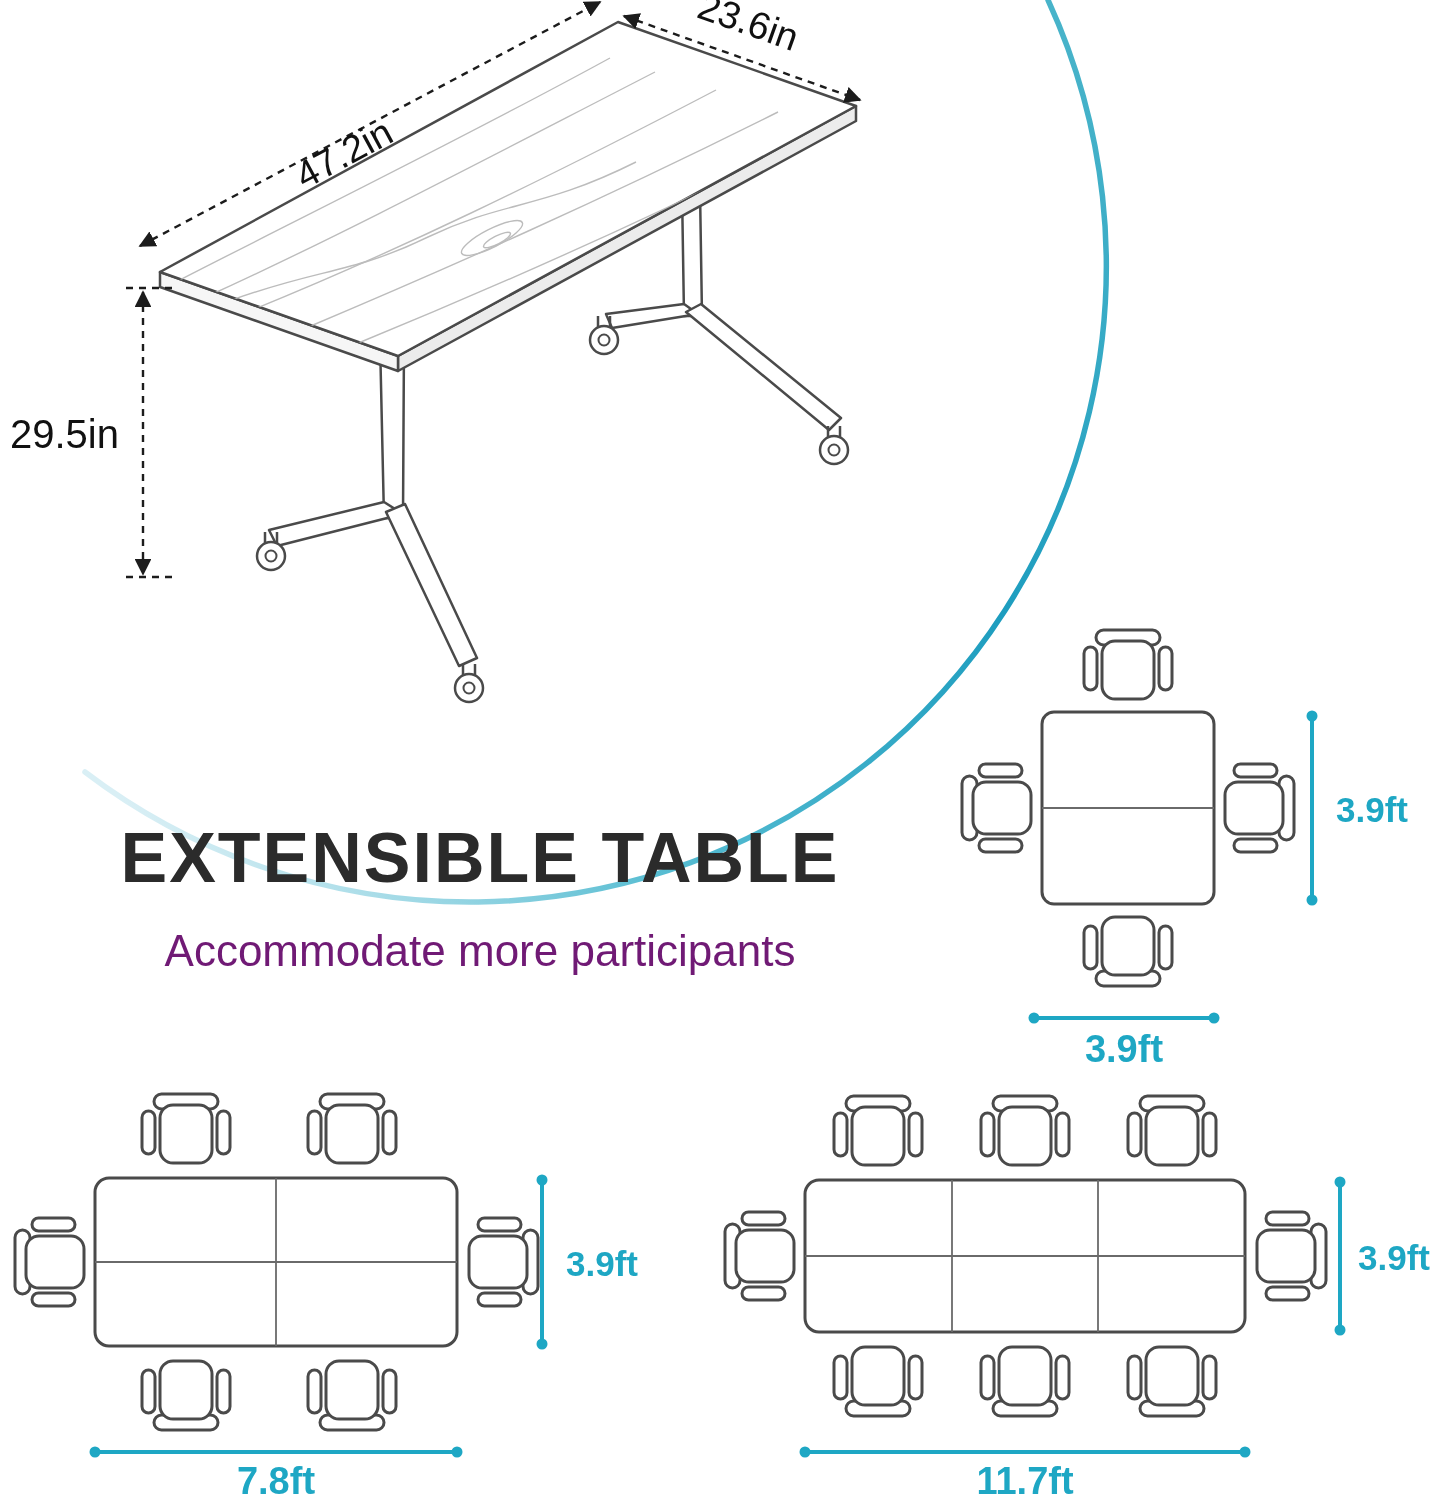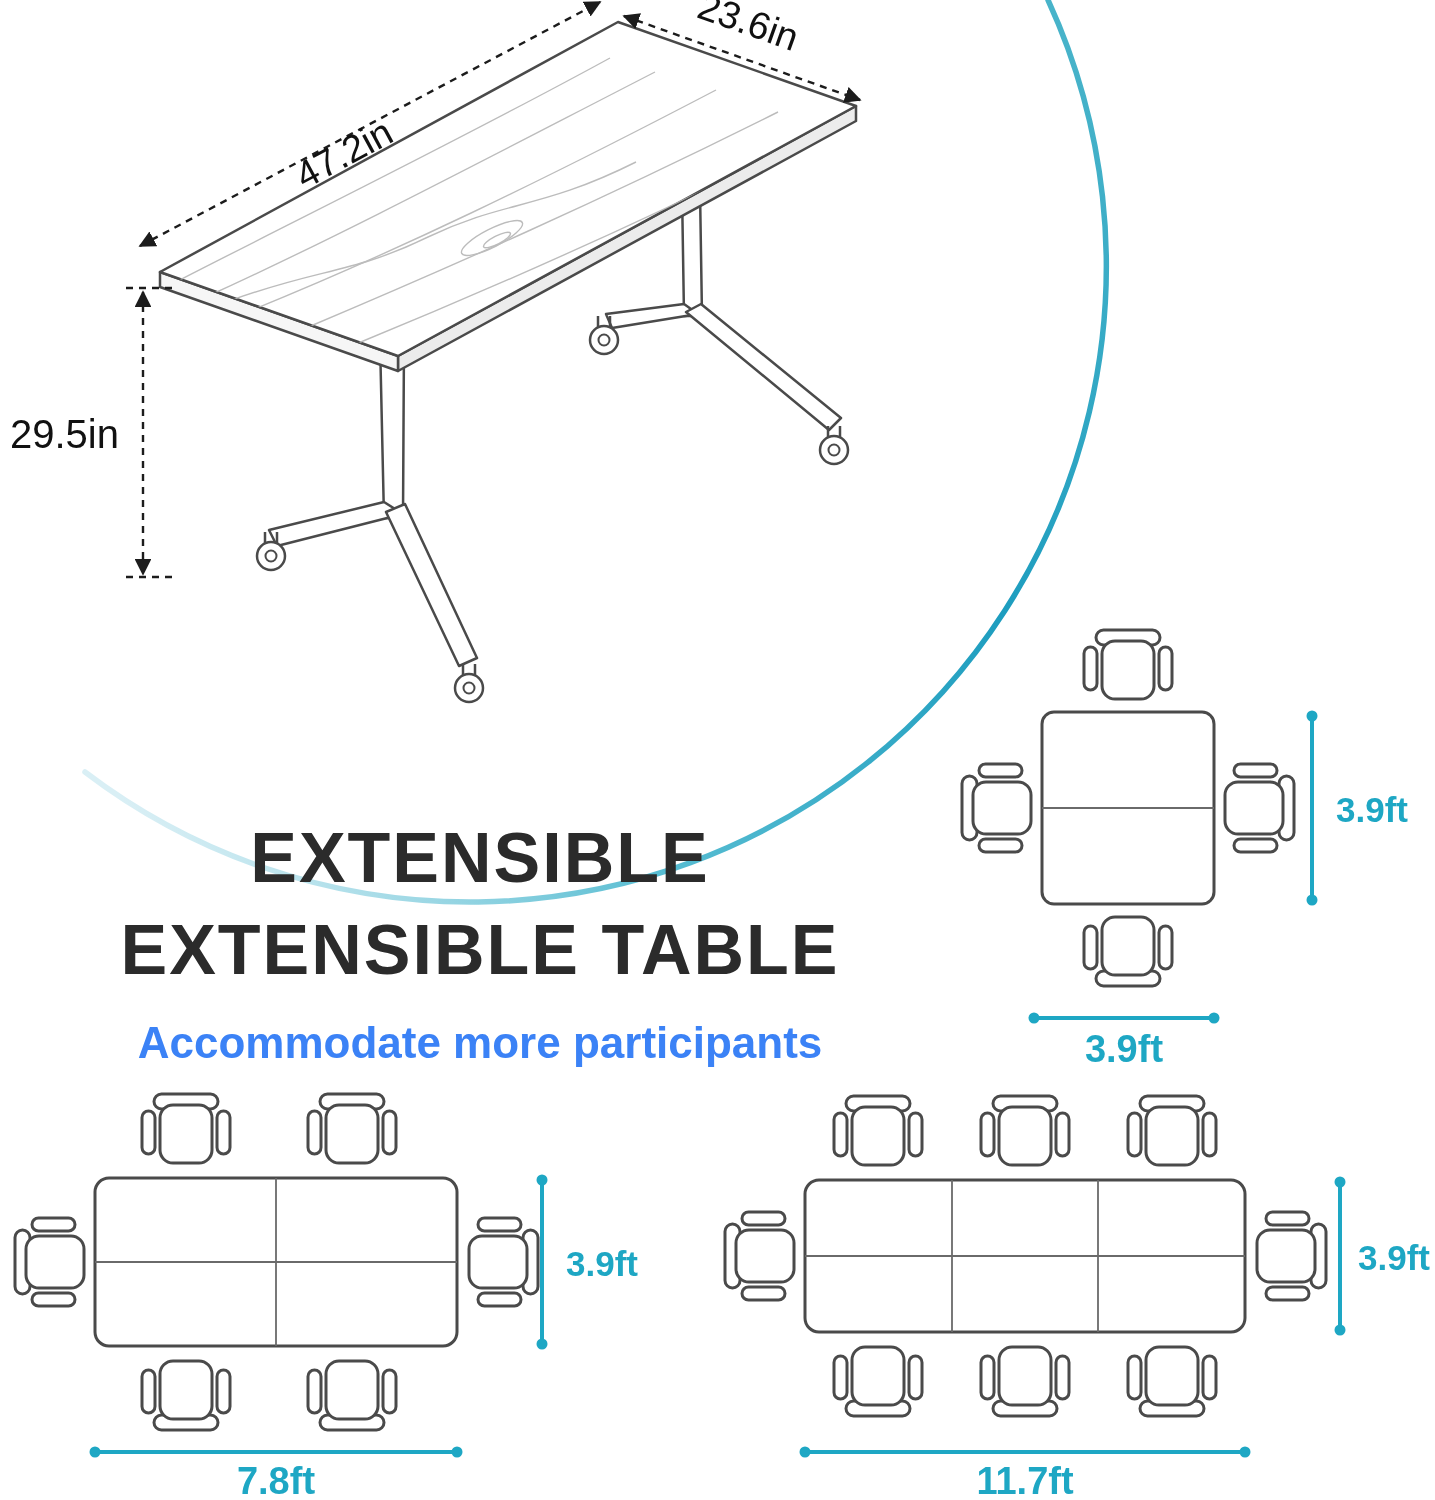--- a/index.html
+++ b/index.html
@@ -38,22 +38,22 @@
   .title-line{
     font-size:70px;
     font-weight:700;
     line-height:92px;
     letter-spacing:2px;
     white-space:nowrap;
   }
   .subtitle{
     margin-top:22px;
     font-size:44px;
-    font-weight:700;
-    color:#3b82f6;
+    font-weight:400;
+    color:#701a75;
     white-space:nowrap;
   }
 </style>
 </head>
 <body>
 
 <div class="canvas">
 
   <svg class="scene" width="1435" height="1500" viewBox="0 0 1435 1500" xmlns="http://www.w3.org/2000/svg">
 
@@ -216,18 +216,17 @@
       <g>
         <line class="dimline" x1="805" y1="1452" x2="1245" y2="1452"></line>
         <circle class="dimdot" cx="805" cy="1452" r="5.5"></circle>
         <circle class="dimdot" cx="1245" cy="1452" r="5.5"></circle>
         <text class="teal-label-lg" text-anchor="middle" x="1025" y="1494">11.7ft</text>
       </g>
     </g>
   </svg>
 
   <div class="title-block">
-    <div class="title-line">EXTENSIBLE</div>
     <div class="title-line">EXTENSIBLE TABLE</div>
     <div class="subtitle">Accommodate more participants</div>
   </div>
 
 </div>
 
 </body></html>

